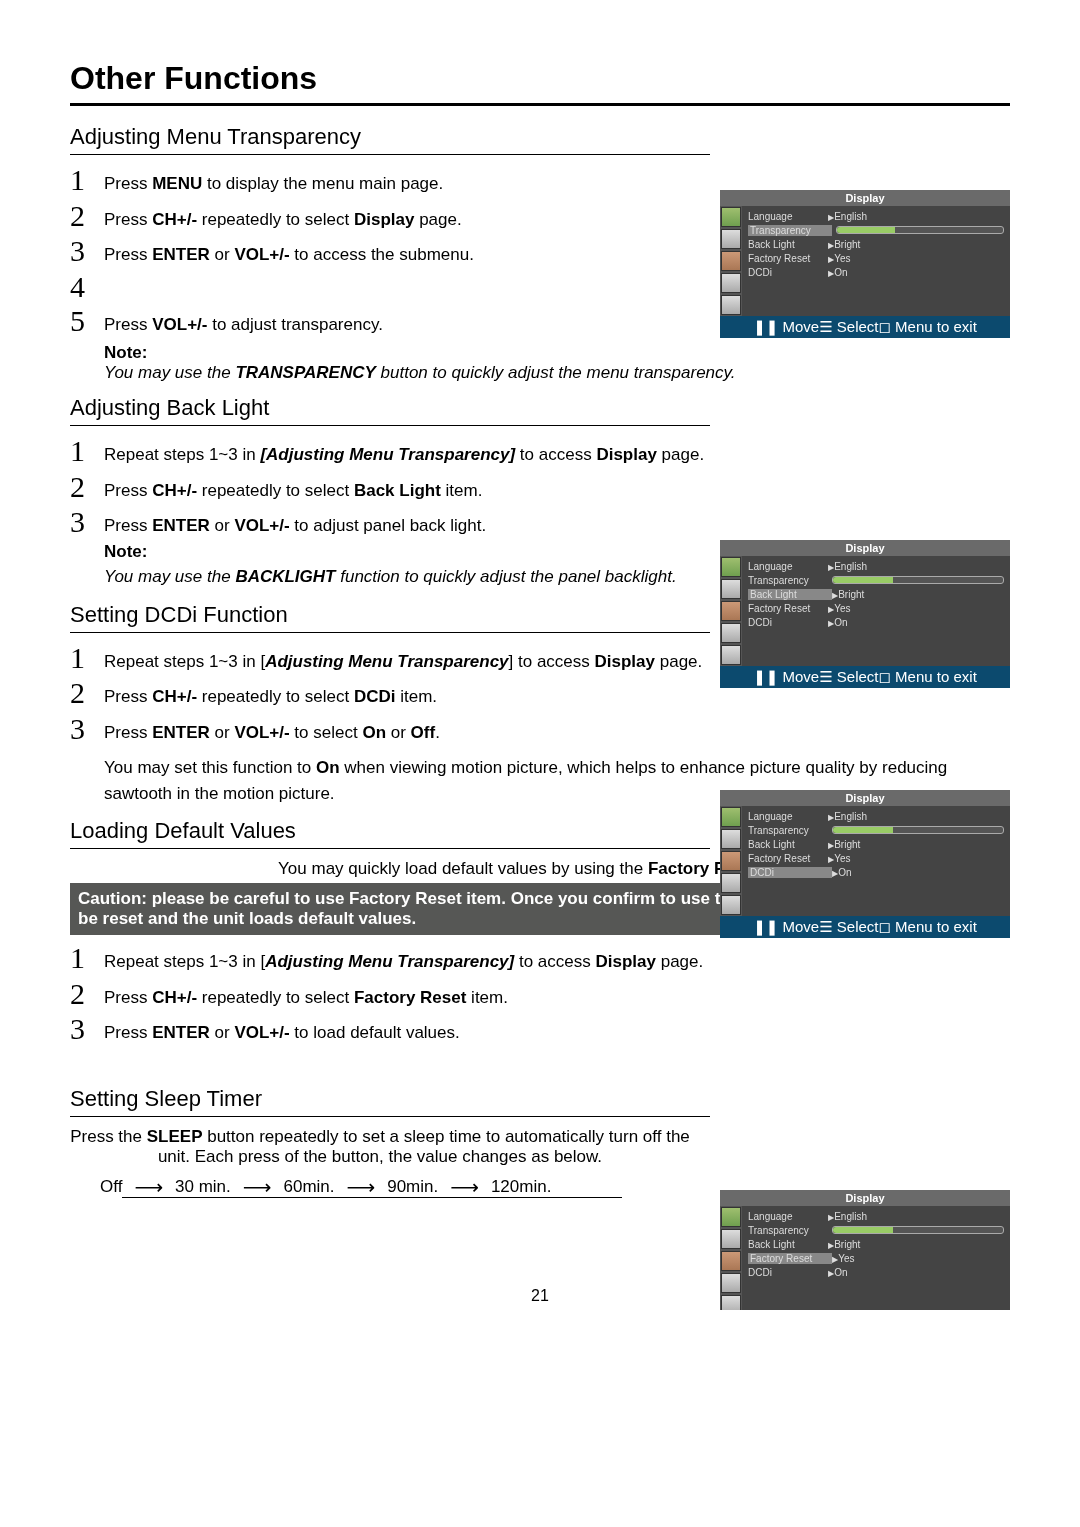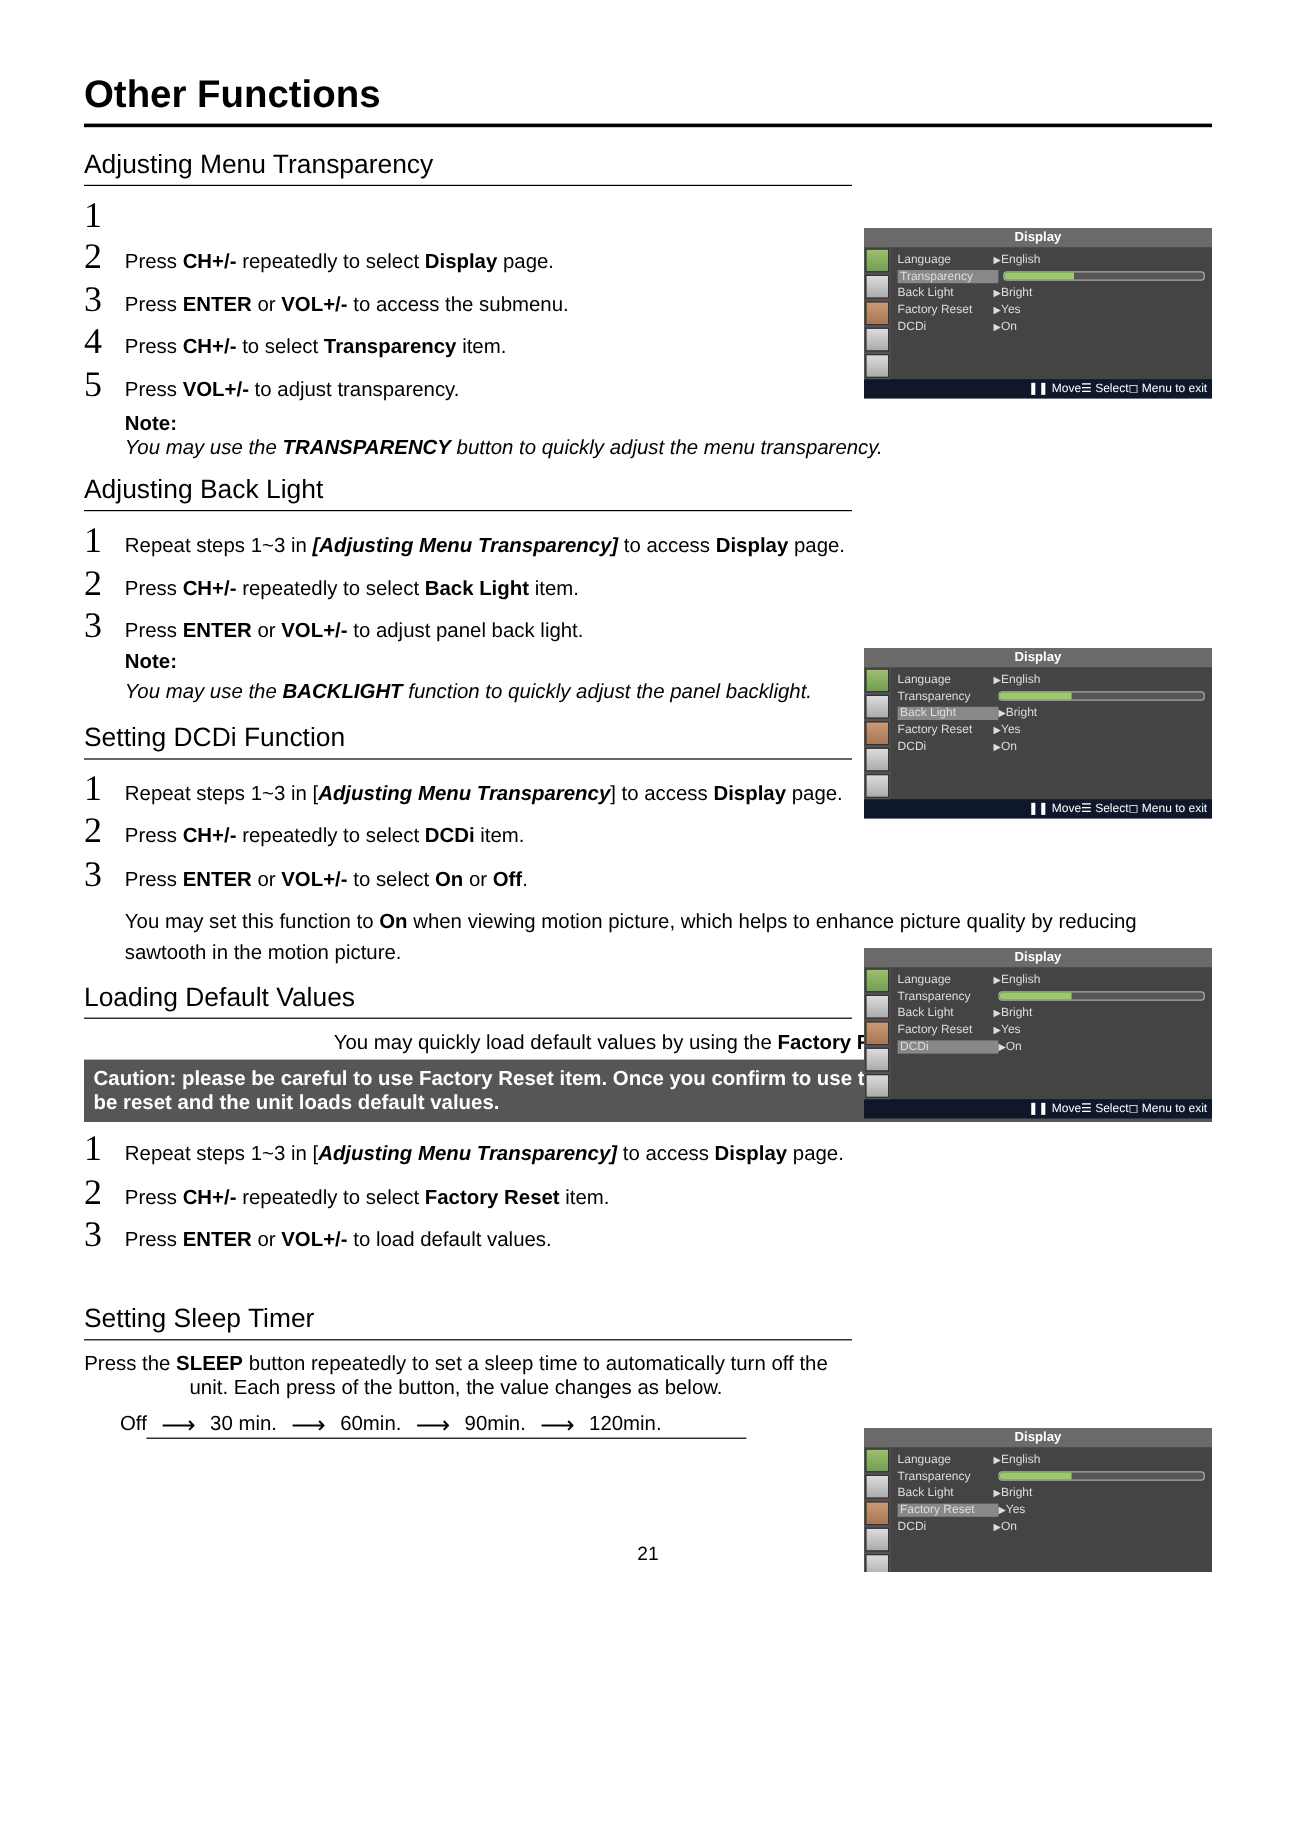--- a/index.html
+++ b/index.html
@@ -21,52 +21,52 @@
   .osd-tab{width:18px;height:18px;margin:1px auto;background:linear-gradient(#9fbf6f,#6f9f4f);border:1px solid #333;}
   .osd-tab.b{background:linear-gradient(#ddd,#aaa);}
   .osd-tab.c{background:linear-gradient(#c97,#a75);}
   .osd-grid{flex:1;padding:3px 6px 24px 6px;}
   .osd-row{display:flex;align-items:center;font-size:10px;color:#ddd;height:14px;}
   .osd-label{width:80px;}
   .osd-val::before{content:"\25B6 ";font-size:8px;}
   .osd-sel{background:#888;padding:0 2px;}
   .osd-slider{flex:1;height:6px;border:1px solid #aaa;border-radius:3px;position:relative;margin-left:4px;background:#555;}
   .osd-slider-fill{position:absolute;left:0;top:0;bottom:0;width:35%;background:#9c6;border-radius:3px 0 0 3px;}
-  .osd-foot{background:#0f172a;display:flex;color:#fff;font-size:10px;padding:2px 4px;justify-content:flex-end;}
+  .osd-foot{background:#0c4a6e;display:flex;color:#fff;font-size:15px;padding:2px 4px;justify-content:center;}
   .osd-foot span::before{margin-right:3px;}
   
   .sleepbox{position:absolute;right:70px;width:290px;height:130px;border:1.5px solid #000;display:flex;align-items:center;justify-content:center;font-size:17px;}
   
   .flow{display:flex;align-items:center;font-size:17px;margin:8px 0 0 30px;gap:12px;width:560px;}
   .flow-arrow{font-size:20px;}
   .returnline{border-top:1.5px solid #000;width:500px;margin-left:52px;position:relative;top:-2px;}
   .page-num{position:absolute;bottom:5px;left:0;right:0;text-align:center;font-size:16px;}
 </style>
 </head>
 <body>
 
 <div class="page">
 
   <div class="h1">Other Functions</div>
 
   <div class="h2">Adjusting Menu Transparency</div>
   <div class="step">
       <div class="stepnum">1</div>
+      <div class="steptxt"><span>Press </span><b>MENU</b><span> to display the menu main page.</span></div>
     </div>
   <div class="step">
       <div class="stepnum">2</div>
       <div class="steptxt"><span>Press </span><b>CH+/-</b><span> repeatedly to select </span><b>Display</b><span> page.</span></div>
     </div>
   <div class="step">
       <div class="stepnum">3</div>
       <div class="steptxt"><span>Press </span><b>ENTER</b><span> or </span><b>VOL+/-</b><span> to access the submenu.</span></div>
     </div>
   <div class="step">
       <div class="stepnum">4</div>
-      <div class="steptxt"><span>Press </span><b>CH+/-</b><span> to select </span><b>Transparency</b><span> item.</span></div>
     </div>
   <div class="step">
       <div class="stepnum">5</div>
       <div class="steptxt"><span>Press </span><b>VOL+/-</b><span> to adjust transparency.</span></div>
     </div>
   <div style="margin-left:34px">
     <div class="note-head">Note:</div>
     <div class="note-body"><span>You may use the </span><b>TRANSPARENCY</b><span> button to quickly adjust the menu transparency.</span></div>
   </div>
 

